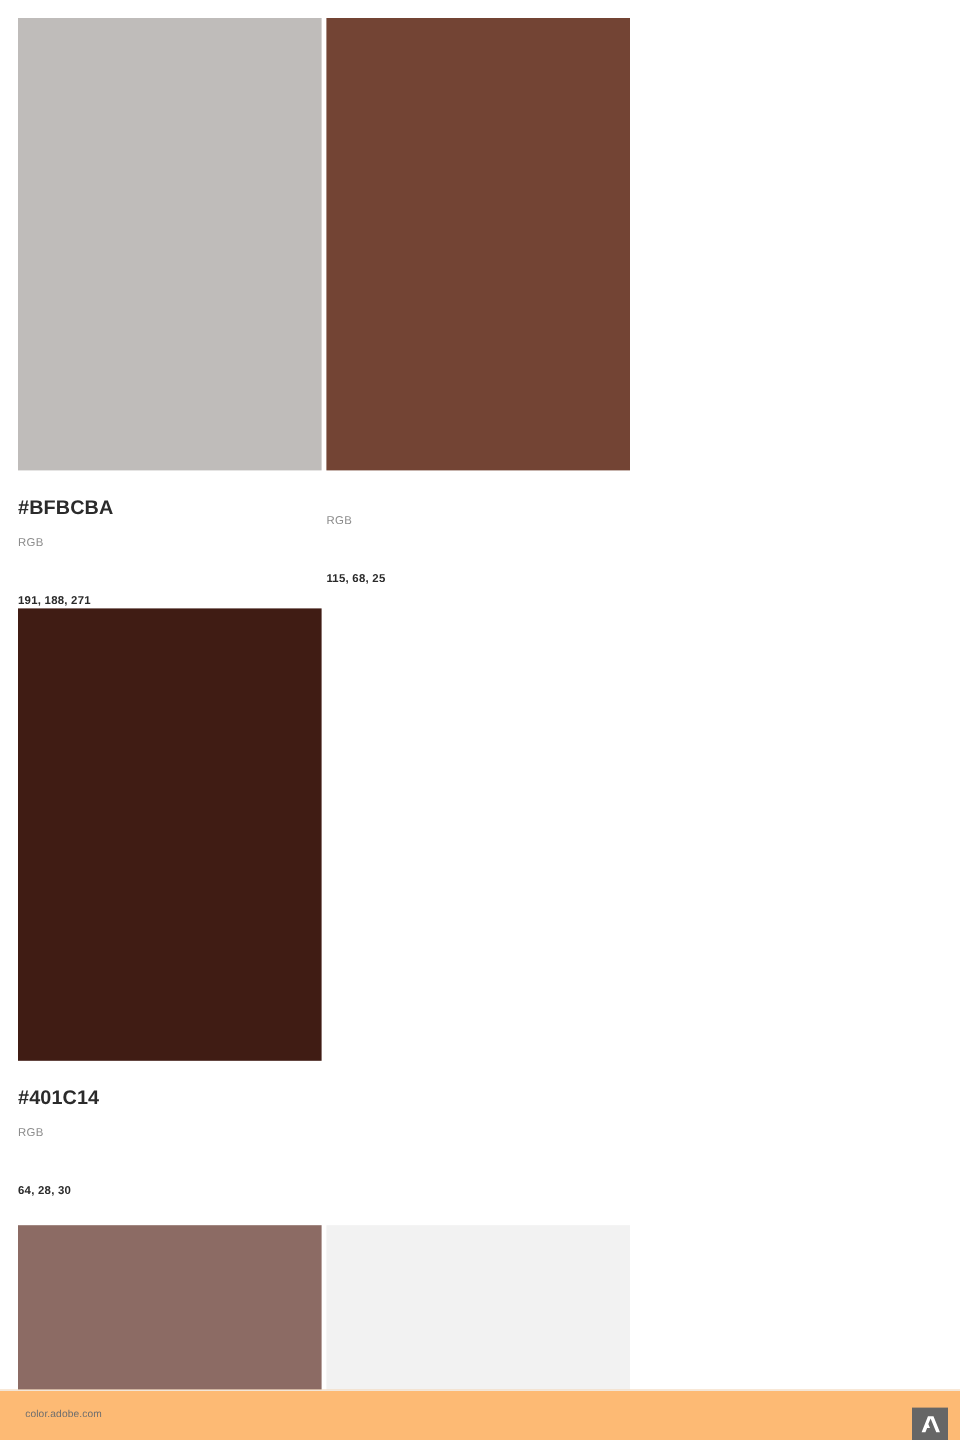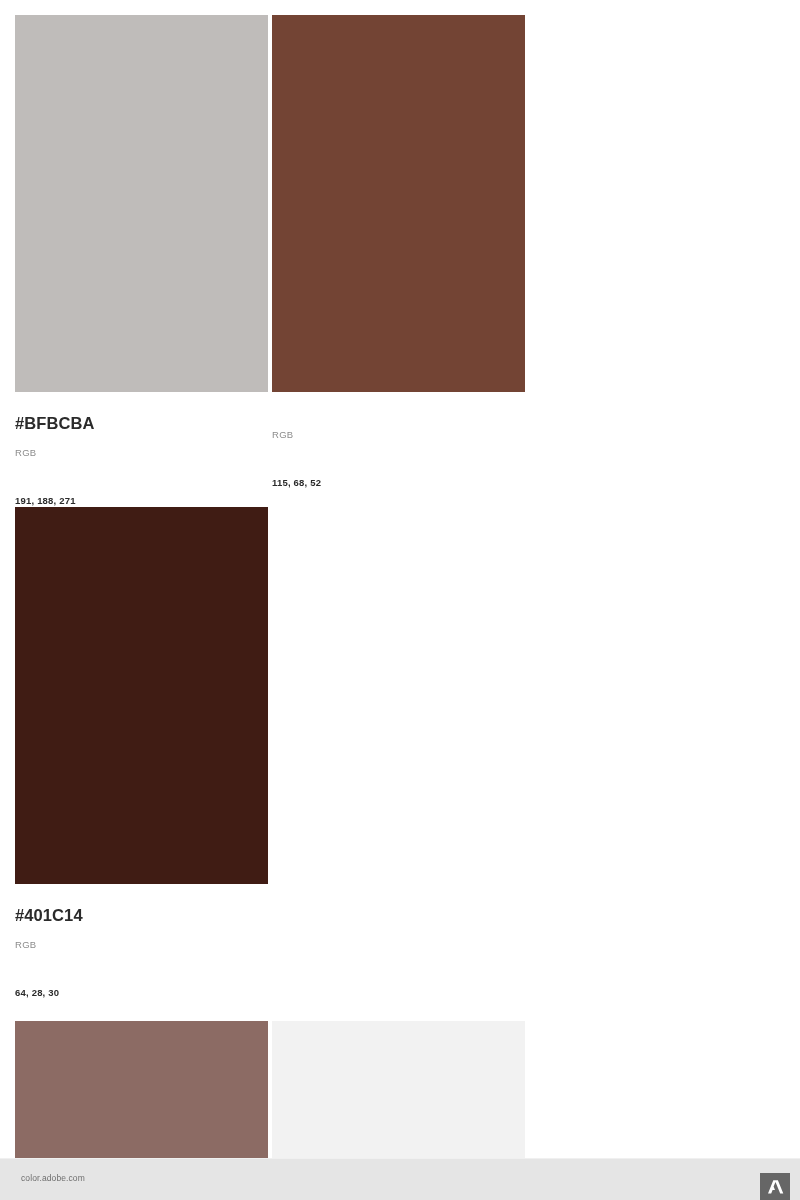--- a/index.html
+++ b/index.html
@@ -86,21 +86,21 @@
     width: 100%;
     height: 23px;
   }
 
   .footer {
     position: absolute;
     left: 0;
     bottom: 0;
     width: 800px;
     height: 42px;
-    background: #e5e5e5;
+    background: #fdba74;
     border-top: 1px solid #f0f0f0;
     box-sizing: border-box;
     padding-left: 18px;
   }
 
   .footer-url {
     position: absolute;
     left: 21px;
     top: 15px;
     font-size: 8.5px;
@@ -141,21 +141,21 @@
           <span class="rgb-value">191, 188, 271</span>
         </div>
       </div>
     </div>
 
     <div class="swatch-cell">
       <div class="swatch-chip" style="background:#734434"></div>
       <div class="swatch-info">
         <div class="swatch-rgb-row">
           <span class="rgb-label">RGB</span>
-          <span class="rgb-value">115, 68, 52</span>
+          <span class="rgb-value">115, 68, 25</span>
         </div>
       </div>
     </div>
 
     <div class="swatch-cell">
       <div class="swatch-chip" style="background:#401C14"></div>
       <div class="swatch-info">
         <div class="swatch-hex">#401C14</div>
         <div class="swatch-rgb-row">
           <span class="rgb-label">RGB</span>

